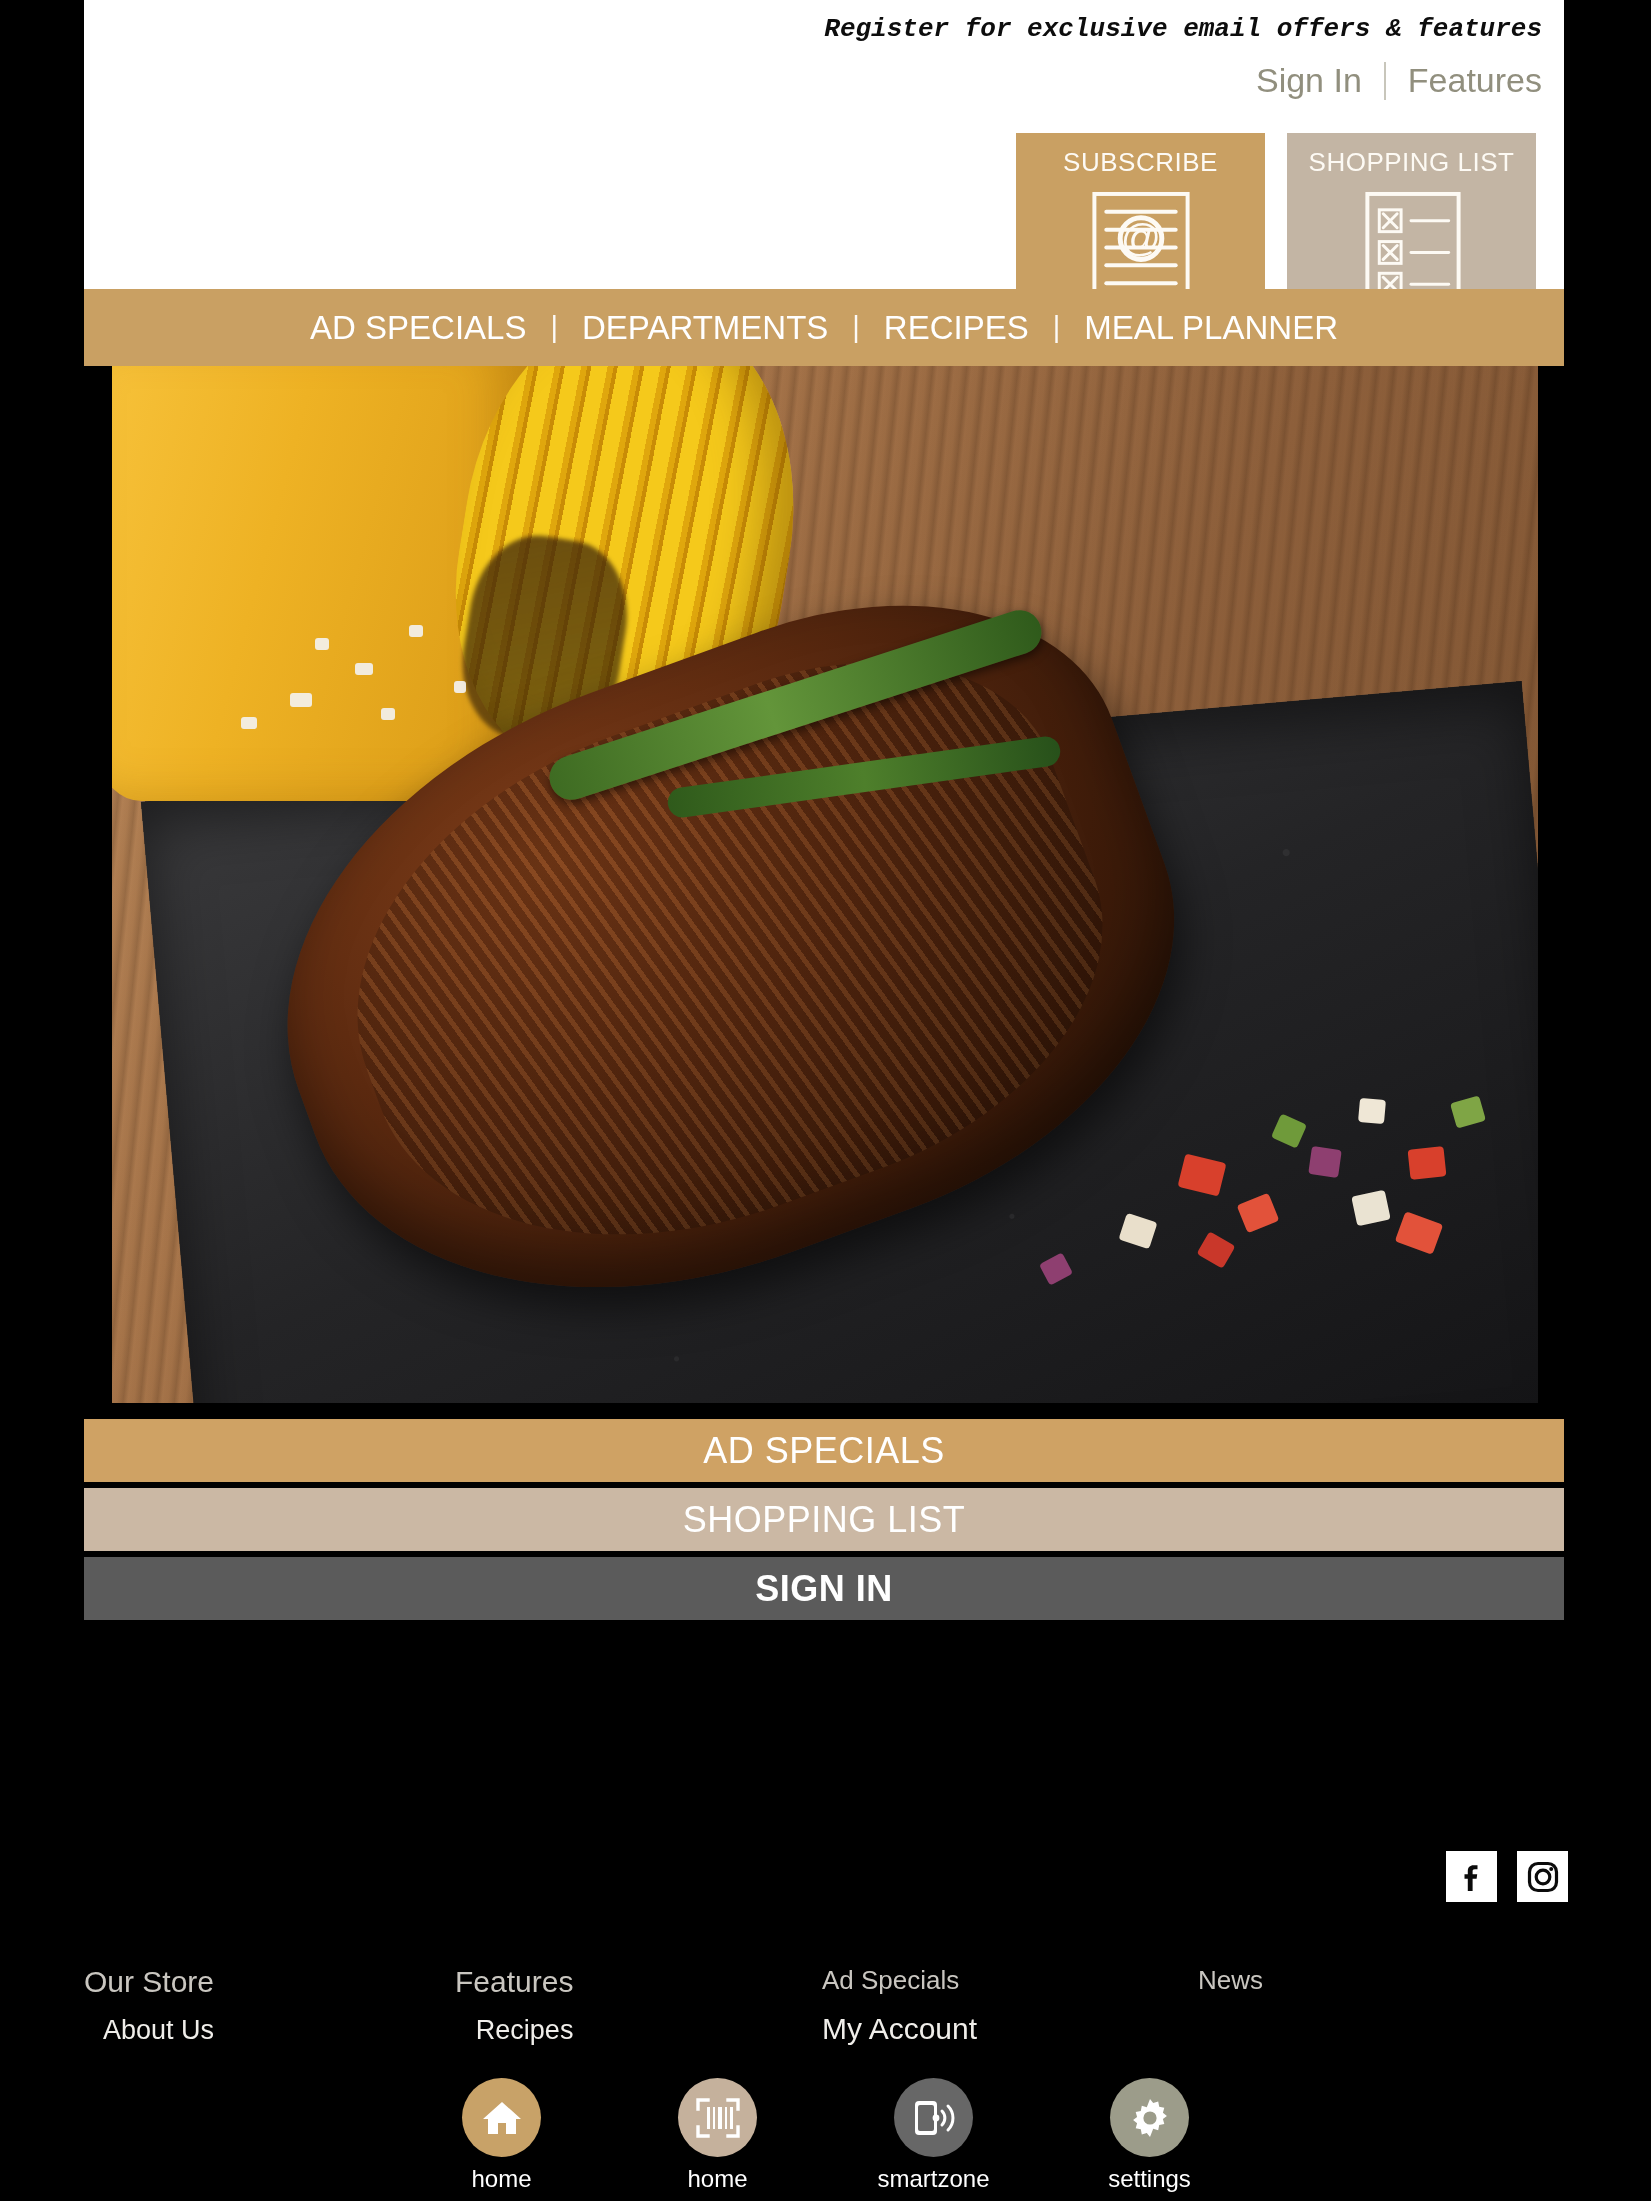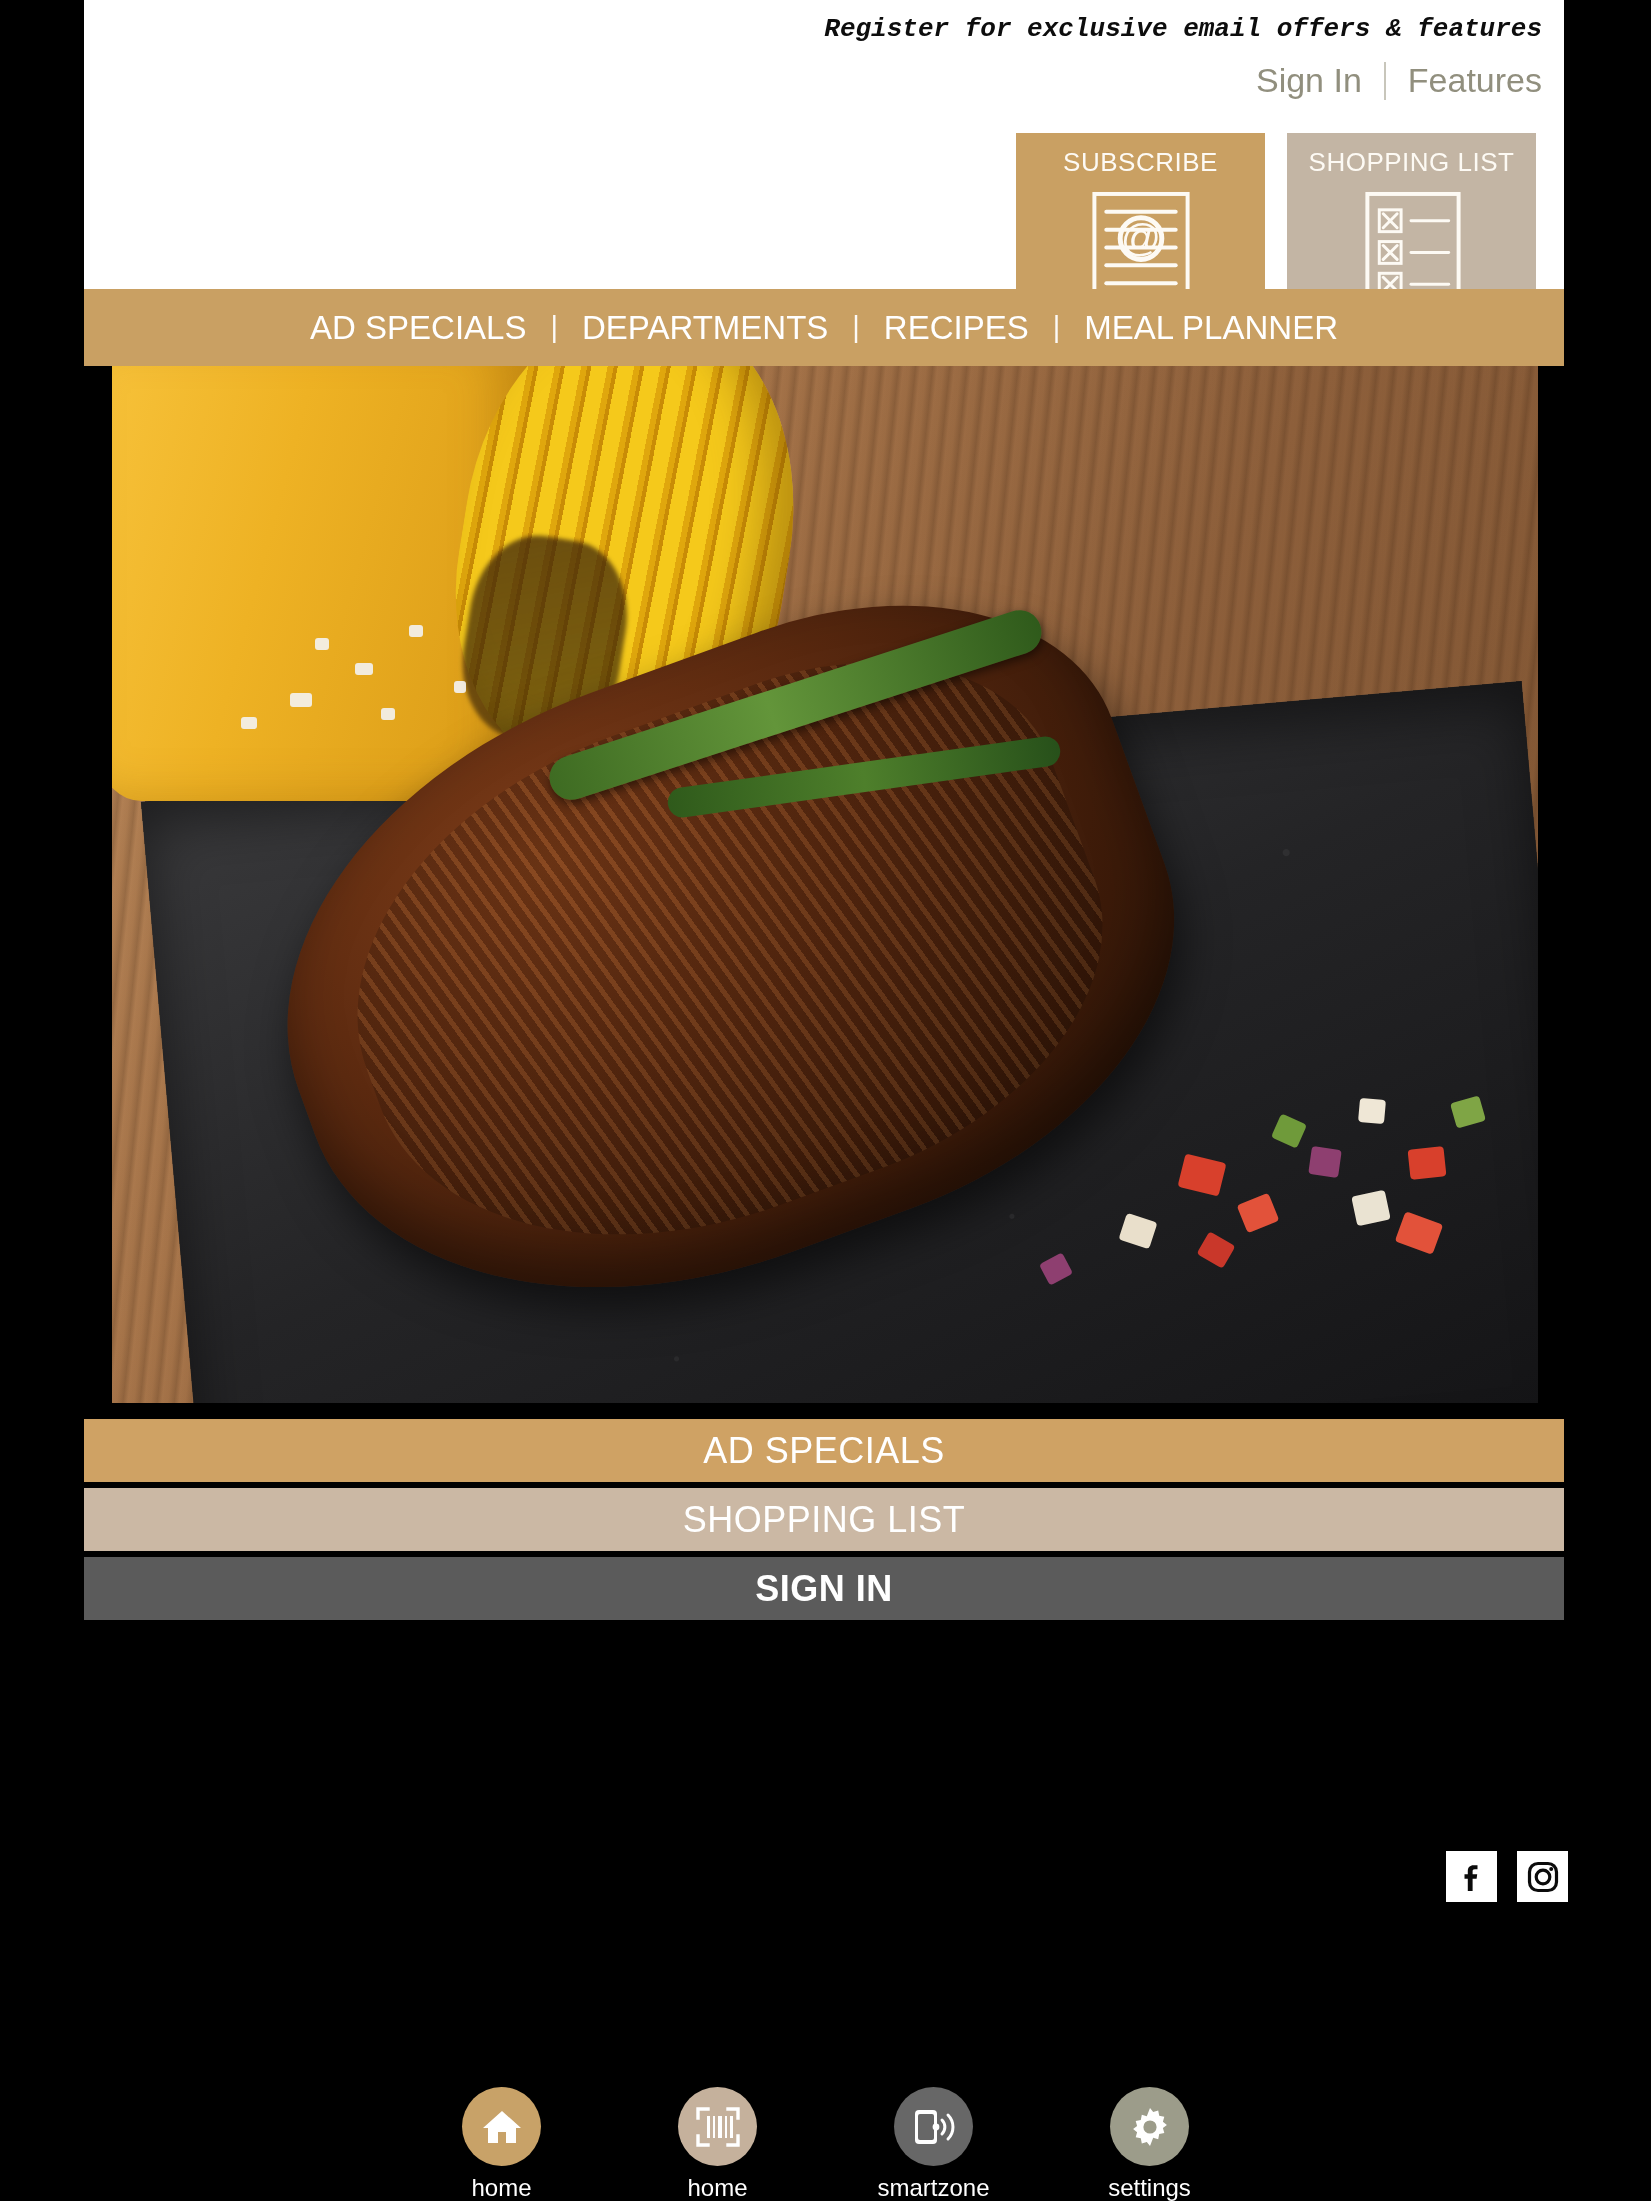--- a/index.html
+++ b/index.html
@@ -377,21 +377,21 @@
   
   .tabbar {
     position: absolute;
     left: 0;
     bottom: 0;
     width: 1651px;
     height: 139px;
     background: #000000;
     display: flex;
     justify-content: center;
-    align-items: flex-end;
+    align-items: center;
     gap: 77px;
     padding-top: 6px;
   }
   .tab {
     width: 139px;
     display: flex;
     flex-direction: column;
     align-items: center;
     cursor: pointer;
   }
@@ -534,20 +534,37 @@
     </div>
     <div class="social-tile">
       <svg width="36" height="36" viewBox="0 0 36 36" aria-hidden="true">
         <rect x="4.5" y="4.5" width="27" height="27" rx="8.5" ry="8.5" fill="none" stroke="#0b0b0b" stroke-width="3.2"></rect>
         <circle cx="18" cy="18" r="6.8" fill="none" stroke="#0b0b0b" stroke-width="3.2"></circle>
         <circle cx="26.2" cy="10.1" r="2.0" fill="#0b0b0b"></circle>
       </svg>
     </div>
   </div>
 
+  <div class="footer">
+    <div class="fcol fcol-0">
+      <div class="f1">Our Store</div>
+      <div class="f2">About Us</div>
+    </div>
+    <div class="fcol fcol-1">
+      <div class="f1">Features</div>
+      <div class="f2">Recipes</div>
+    </div>
+    <div class="fcol fcol-2">
+      <div class="f1">Ad Specials</div>
+      <div class="f2">My Account</div>
+    </div>
+    <div class="fcol fcol-3">
+      <div class="f1">News</div>
+    </div>
+  </div>
 
   <div class="tabbar">
 
     <div class="tab">
       <div class="tab-circle tc-home">
         <svg width="42" height="42" viewBox="0 0 42 42" aria-hidden="true">
           <path d="M21 5 L40 22 h-5 v15 h-10 v-11 h-8 v11 H7 V22 H2 Z" fill="#ffffff"></path>
         </svg>
       </div>
       <div class="tab-label">home</div>

